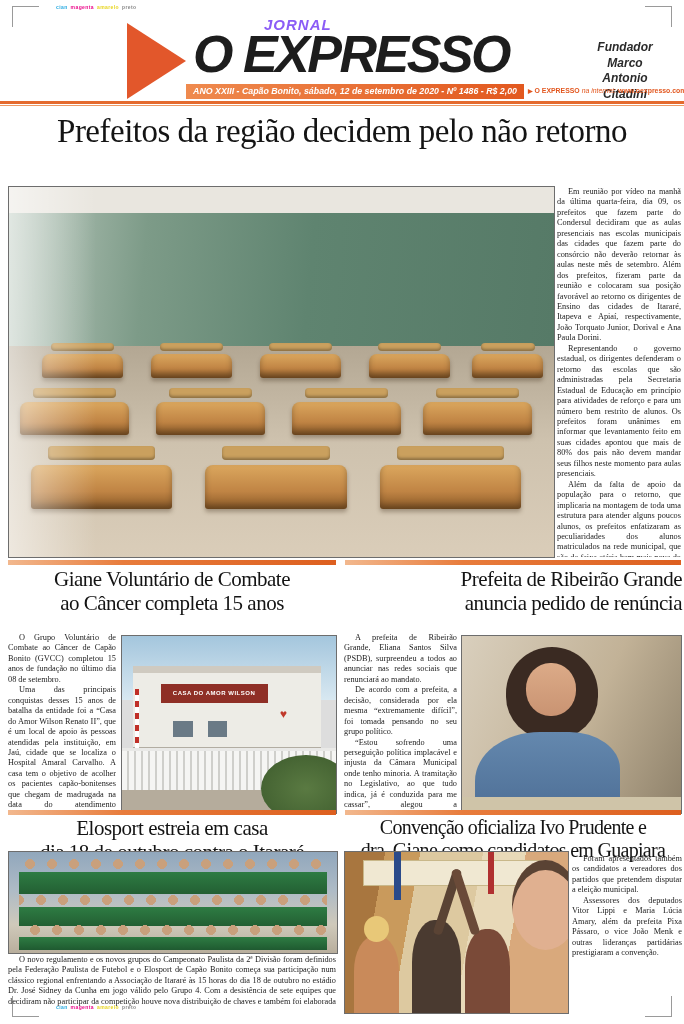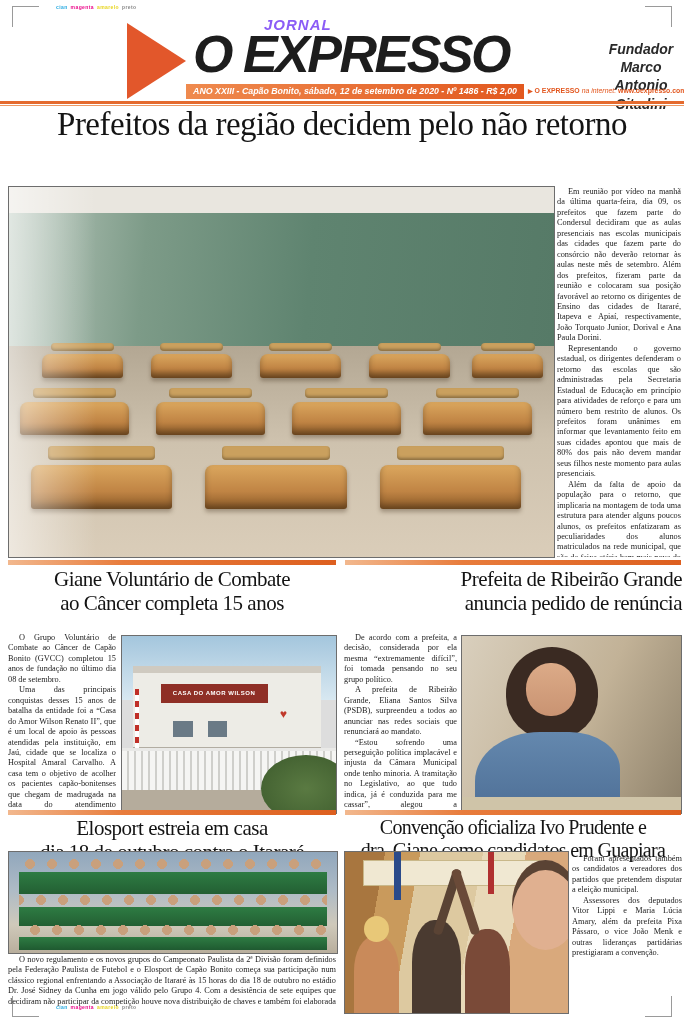--- a/index.html
+++ b/index.html
@@ -38,37 +38,37 @@
      text-shadow:0 0 2px #000;}
   .mast-triangle{position:absolute;left:127px;top:23px;width:0;height:0;
      border-top:38px solid transparent;border-bottom:38px solid transparent;
      border-left:59px solid #e2572b;}
   .mast-kicker{position:absolute;left:264px;top:16px;
      font-family:"Liberation Sans",sans-serif;font-weight:bold;font-style:italic;
      font-size:15px;letter-spacing:1px;color:#8b5cf6;}
   .mast-title{position:absolute;left:193px;top:24px;width:345px;
      font-family:"Liberation Sans",sans-serif;font-weight:bold;font-style:italic;
      font-size:52px;letter-spacing:-2.5px;color:#1d1d1d;white-space:nowrap;}
-  .founder{position:absolute;right:4px;top:40px;width:78px;text-align:center;
-     font-family:"Liberation Sans",sans-serif;font-size:14px;font-weight:bold;
+  .founder{position:absolute;right:20px;top:40px;width:78px;text-align:center;
+     font-family:"Liberation Sans",sans-serif;font-size:12px;font-weight:bold;
      font-style:italic;line-height:1.3;color:#2a2a2a;}
   .edition-bar{position:absolute;left:186px;top:84px;width:338px;height:15px;
      background:linear-gradient(90deg,#ef8a4e,#e2581f);color:#fff;text-align:center;
      font-family:"Liberation Sans",sans-serif;font-weight:bold;font-style:italic;
      font-size:8.8px;line-height:15px;}
   .webline{position:absolute;left:528px;top:87px;width:156px;white-space:nowrap;
      font-family:"Liberation Sans",sans-serif;font-size:6.9px;color:#e2571f;font-weight:bold;}
   .webline .arrow{font-size:6px;} .webline .mid{font-style:italic;font-weight:normal;}
   .header-rule{position:absolute;left:0;top:101px;width:684px;height:5px;
      background:linear-gradient(#e46a2e 0 55%, #fff 55% 72%, #ec9a66 72% 100%);}
 
   
   .headline{position:absolute;text-align:center;color:#141414;letter-spacing:-.5px;}
   .headline span{display:block;}
-  .hl-main{left:0;top:106px;width:684px;font-size:33px;line-height:1.12;}
+  .hl-main{left:0;top:113px;width:684px;font-size:33px;line-height:1.12;}
   .hl-sec{font-size:21px;line-height:1.16;}
   .hl-gvcc{left:6px;top:567px;width:332px;}
   .hl-renuncia{left:344px;top:567px;width:338px;text-align:right;}
   .hl-elosport{left:6px;top:816px;width:332px;}
   .hl-convencao{left:342px;top:816px;width:342px;font-size:20px;letter-spacing:-.7px;font-family:Liberation Serif, serif;}
 
   
   .bodycol{position:absolute;font-size:8.3px;line-height:1.26;text-align:justify;
      color:#222;overflow:hidden;}
   .bodycol p{margin:0;text-indent:11px;}
@@ -262,22 +262,22 @@
     <div class="fence"></div>
     <div class="ground"></div>
     <div class="bush"></div>
   </div>
 
   <div class="headline hl-sec hl-renuncia">
     <span>Prefeita de Ribeirão Grande</span>
     <span>anuncia pedido de renúncia</span>
   </div>
   <div class="bodycol col-renuncia">
+    <p>A prefeita de Ribeirão Grande, Eliana Santos Silva (PSDB), surpreendeu a todos ao anunciar nas redes sociais que renunciará ao mandato.</p>
     <p>De acordo com a prefeita, a decisão, considerada por ela mesma “extremamente difícil”, foi tomada pensando no seu grupo político.</p>
-    <p>A prefeita de Ribeirão Grande, Eliana Santos Silva (PSDB), surpreendeu a todos ao anunciar nas redes sociais que renunciará ao mandato.</p>
     <p><span>“Estou sofrendo uma perseguição política implacável e injusta da Câmara Municipal onde tenho minoria. A tramitação no Legislativo, ao que tudo indica, já é conduzida para me cassar”, alegou a prefeita.</span><span class="ref ref-inline">Região A7</span></p>
   </div>
   <div class="photo ph-prefeita">
     <div class="bg"></div>
     <div class="hair"></div>
     <div class="face"></div>
     <div class="body"></div>
     <div class="deskedge"></div>
   </div>
 

